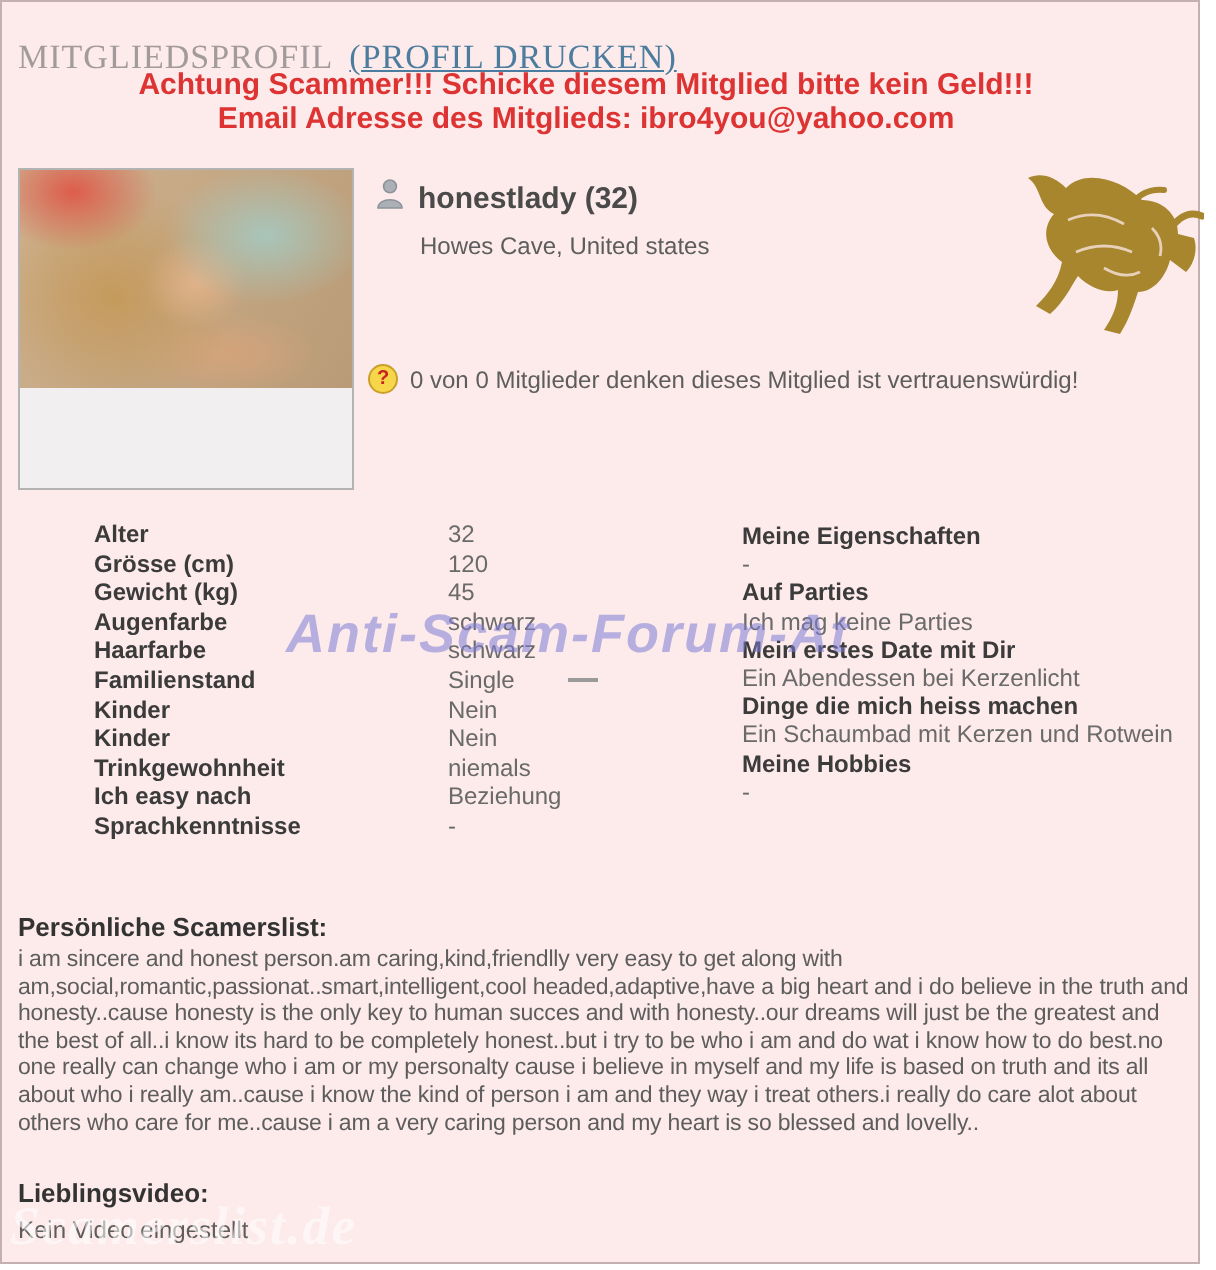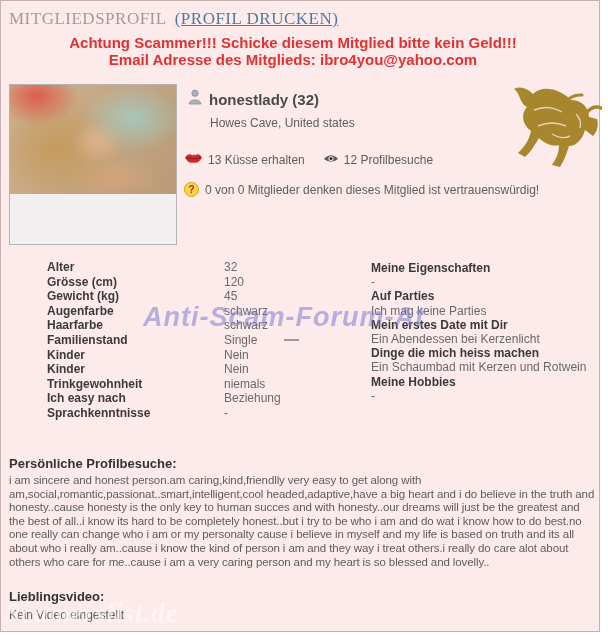--- a/index.html
+++ b/index.html
@@ -6,21 +6,21 @@
   body{
     width:608px;height:635px;position:relative;overflow:hidden;
     background:#ffffff;
     font-family:"Liberation Sans", sans-serif;
   }
   .panel{
     position:absolute;left:0;top:0;width:598px;height:630px;
     background:#fdeaea;border:1px solid #c4b0b0;
   }
   
-  .hdr{position:absolute;left:8px;top:8px;font-family:"Liberation Serif",serif;font-size:17px;letter-spacing:.5px;}
+  .hdr{position:absolute;left:8px;top:18px;font-family:"Liberation Serif",serif;font-size:17px;letter-spacing:.5px;}
   .hdr-title{color:#a39b9b;}
   .hdr-link{color:#4d7d9e;text-decoration:underline;margin-left:8px;cursor:pointer;}
   
   .warn{position:absolute;left:0;top:33px;width:584px;text-align:center;
     color:#dd3333;font-weight:bold;font-size:15px;line-height:17px;}
   
   .photo-box{position:absolute;left:8px;top:83px;width:166px;height:159px;
     background:#f1efef;border:1px solid #b3b3b3;}
   .photo{
     width:166px;height:109px;
@@ -92,38 +92,20 @@
     <span>
       <svg width="14" height="16" viewBox="0 0 14 16">
         <circle cx="7" cy="4.2" r="3.2" fill="#aab0b6" stroke="#8d9399" stroke-width="0.8"></circle>
         <path d="M1,15 C1,9.5 13,9.5 13,15 Z" fill="#aab0b6" stroke="#8d9399" stroke-width="0.8"></path>
       </svg>
     </span>
     <span class="name">honestlady (32)</span>
   </div>
   <div class="loc z2">Howes Cave, United states</div>
 
-  <div class="stat-row z2">
-    <span>
-      <svg width="19" height="13" viewBox="0 0 19 13">
-        <path d="M1,5.5 Q4.5,0 8.5,3.5 Q9.5,1.5 11,3.5 Q14.5,0 18,5.5 Q14.5,12 9.5,10.5 Q4.5,12 1,5.5 Z" fill="#cc2a2a"></path>
-        <path d="M2,5.7 Q9.5,8 17,5.7" stroke="#801616" stroke-width="0.9" fill="none"></path>
-      </svg>
-    </span>
-    <span class="txt">13 Küsse erhalten</span>
-    <span class="stat-gap"></span>
-    <span>
-      <svg width="16" height="11" viewBox="0 0 16 11">
-        <path d="M1,6 Q8,-1.5 15,6 Q8,11.5 1,6 Z" fill="#5b5b60"></path>
-        <circle cx="8" cy="5.6" r="2.6" fill="#d8d8dc"></circle>
-        <circle cx="8" cy="5.6" r="1.4" fill="#222"></circle>
-      </svg>
-    </span>
-    <span class="txt">12 Profilbesuche</span>
-  </div>
 
   <div class="trust-row z2">
     <span class="qbadge">?</span>
     <span class="txt">0 von 0 Mitglieder denken dieses Mitglied ist vertrauenswürdig!</span>
   </div>
 
   <div class="zodiac z2">
     <svg width="98" height="92" viewBox="0 0 98 92">
       <path d="M10,3 C17,8 15,17 23,21 C16,29 19,39 27,45 C25,55 20,61 14,67 L21,71 C28,65 31,58 35,52 C41,58 49,61 55,59 C55,67 52,73 48,79 L56,81 C61,73 63,66 65,60 C73,60 79,52 81,44 L89,50 C93,46 95,39 93,33 L85,31 C85,21 77,14 67,14 C57,4 39,-2 29,8 C23,2 16,0 10,3 Z" fill="#a8862e"></path>
       <path d="M80,30 Q88,18 97,22" stroke="#a8862e" stroke-width="3.5" fill="none" stroke-linecap="round"></path>
@@ -217,20 +199,20 @@
         <div class="detail-label">Meine Hobbies</div>
         <div class="detail-value">-</div>
       </div>
     </div>
 
   <div class="stray-dash"></div>
 
   <div class="wm-center">Anti-Scam-Forum-At</div>
   <div class="wm-bottom">Scamerslist.de</div>
 
-  <div class="desc-head z2">Persönliche Profilbesuche:</div>
+  <div class="desc-head z2">Persönliche Scamerslist:</div>
   <div class="desc-body z2">i am sincere and honest person.am caring,kind,friendlly very easy to get along with
 am,social,romantic,passionat..smart,intelligent,cool headed,adaptive,have a big heart and i do believe in the truth and honesty..cause honesty is the only key to human succes and with honesty..our dreams will just be the greatest and the best of all..i know its hard to be completely honest..but i try to be who i am and do wat i know how to do best.no one really can change who i am or my personalty cause i believe in myself and my life is based on truth and its all about who i really am..cause i know the kind of person i am and they way i treat others.i really do care alot about others who care for me..cause i am a very caring person and my heart is so blessed and lovelly..</div>
 
   <div class="video-head z2">Lieblingsvideo:</div>
   <div class="video-body z2">Kein Video eingestellt</div>
 
 </div>
 
 </body></html>

